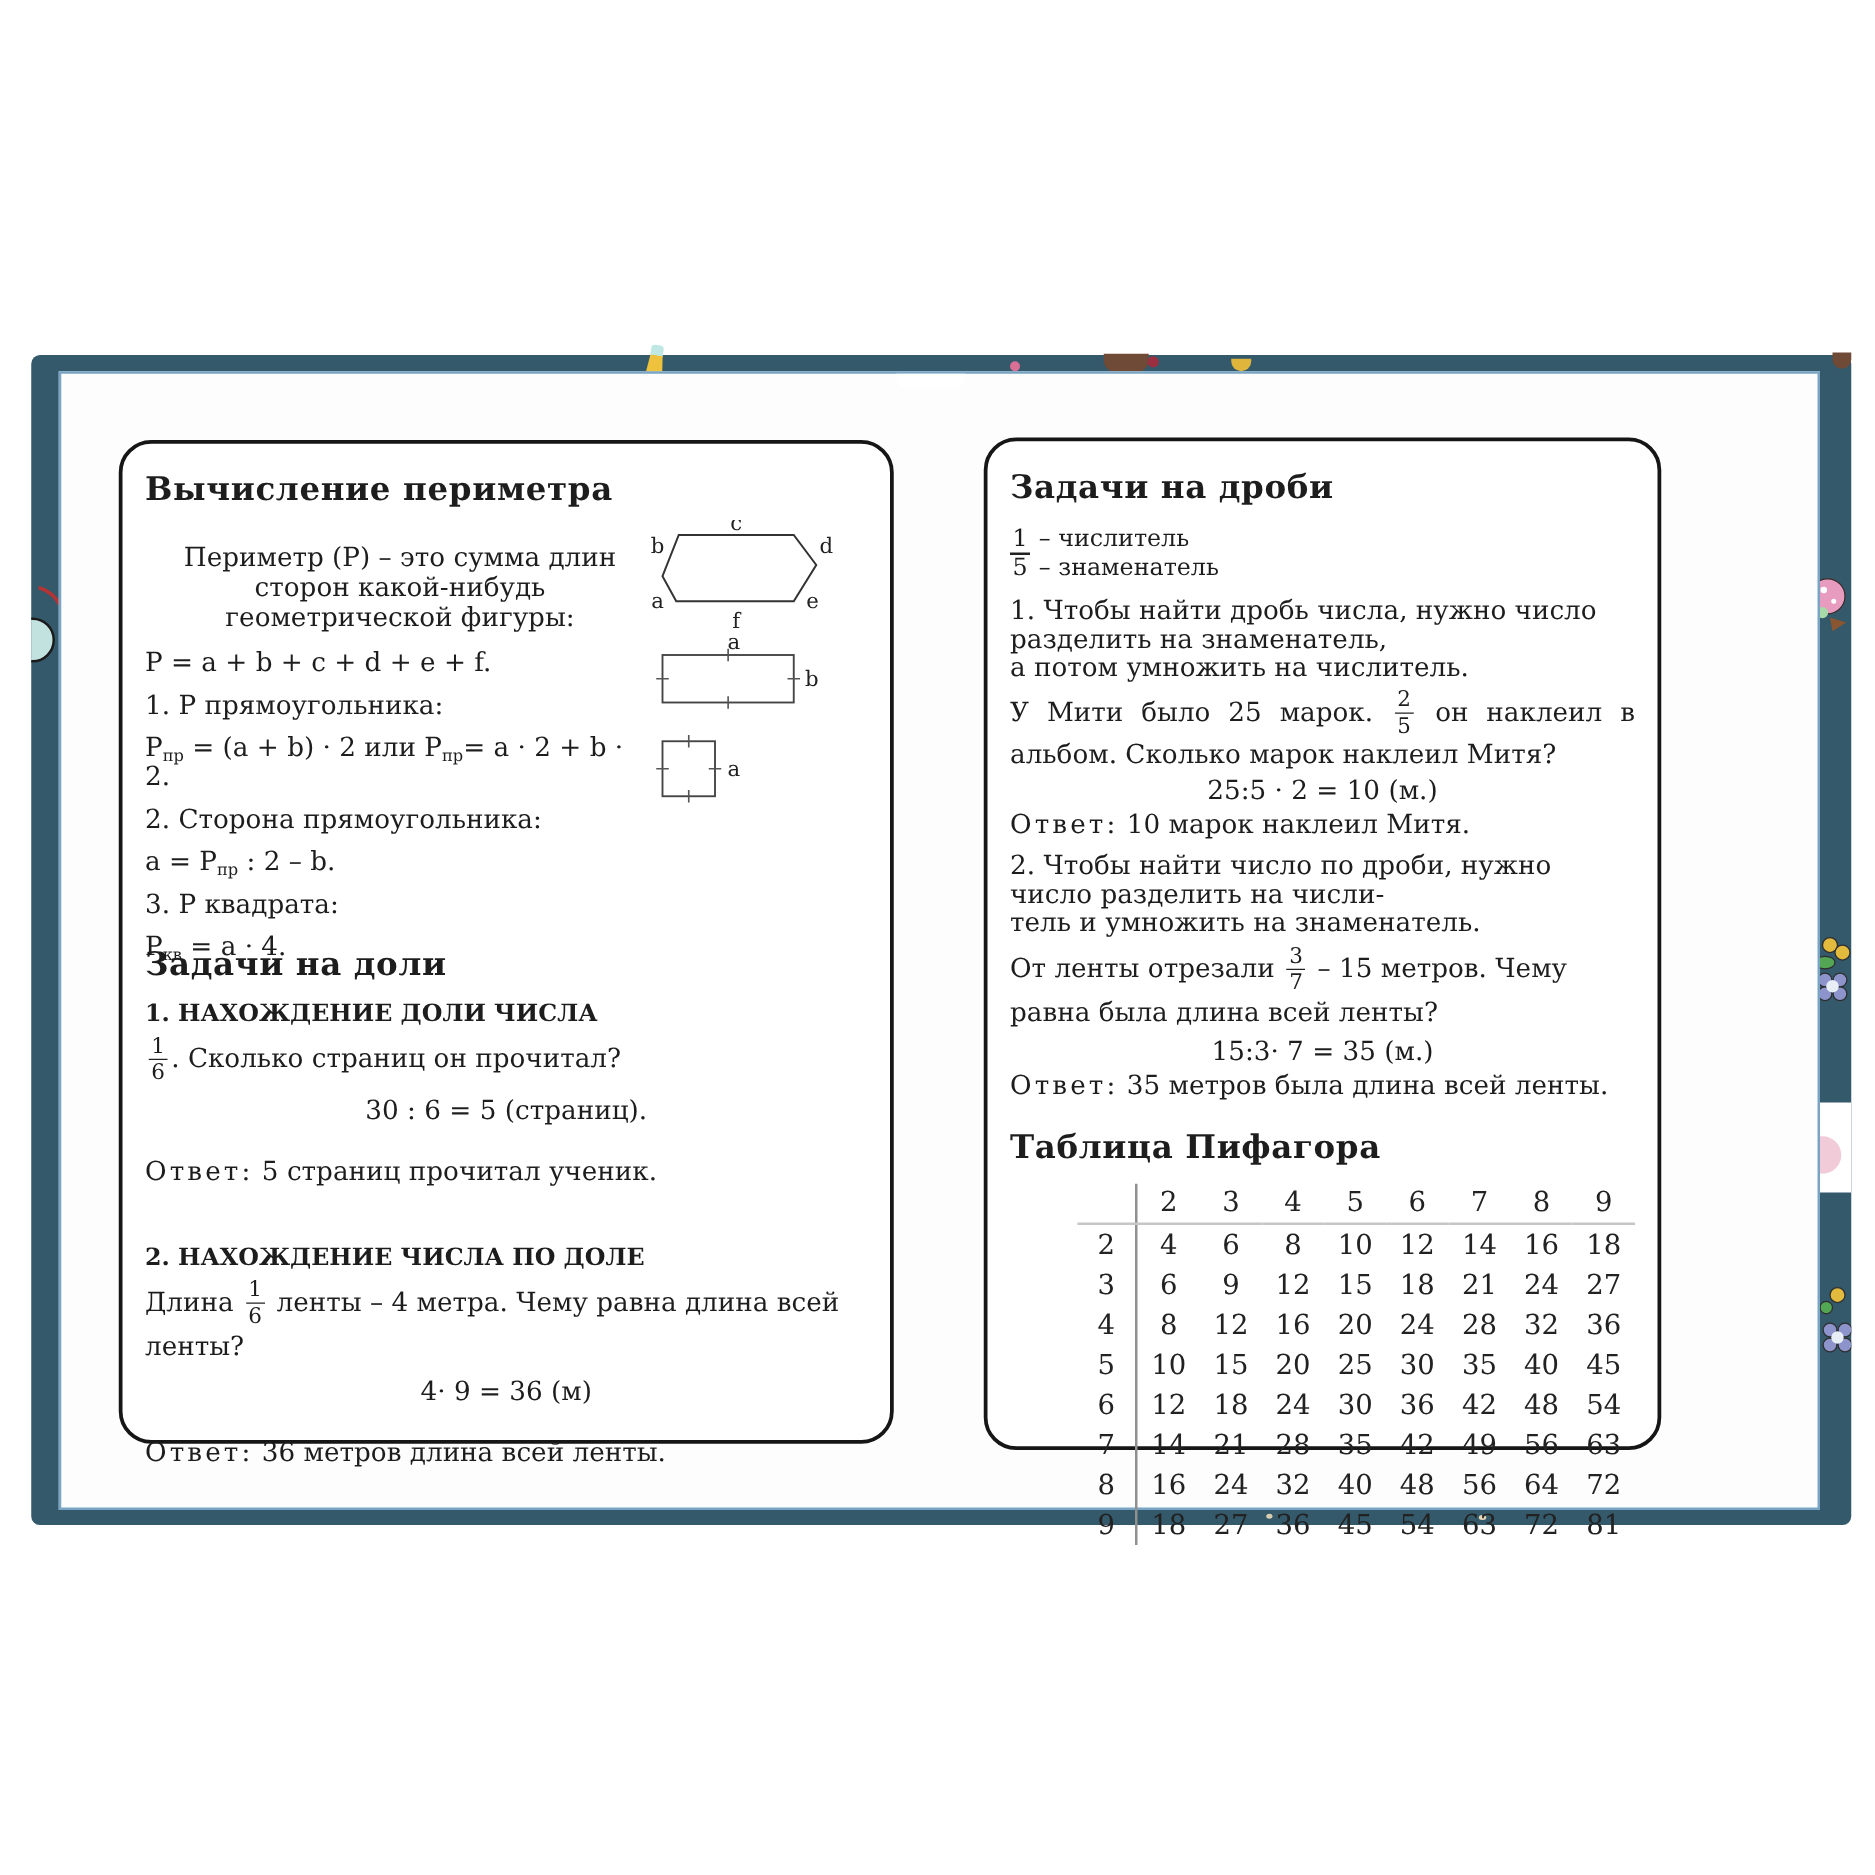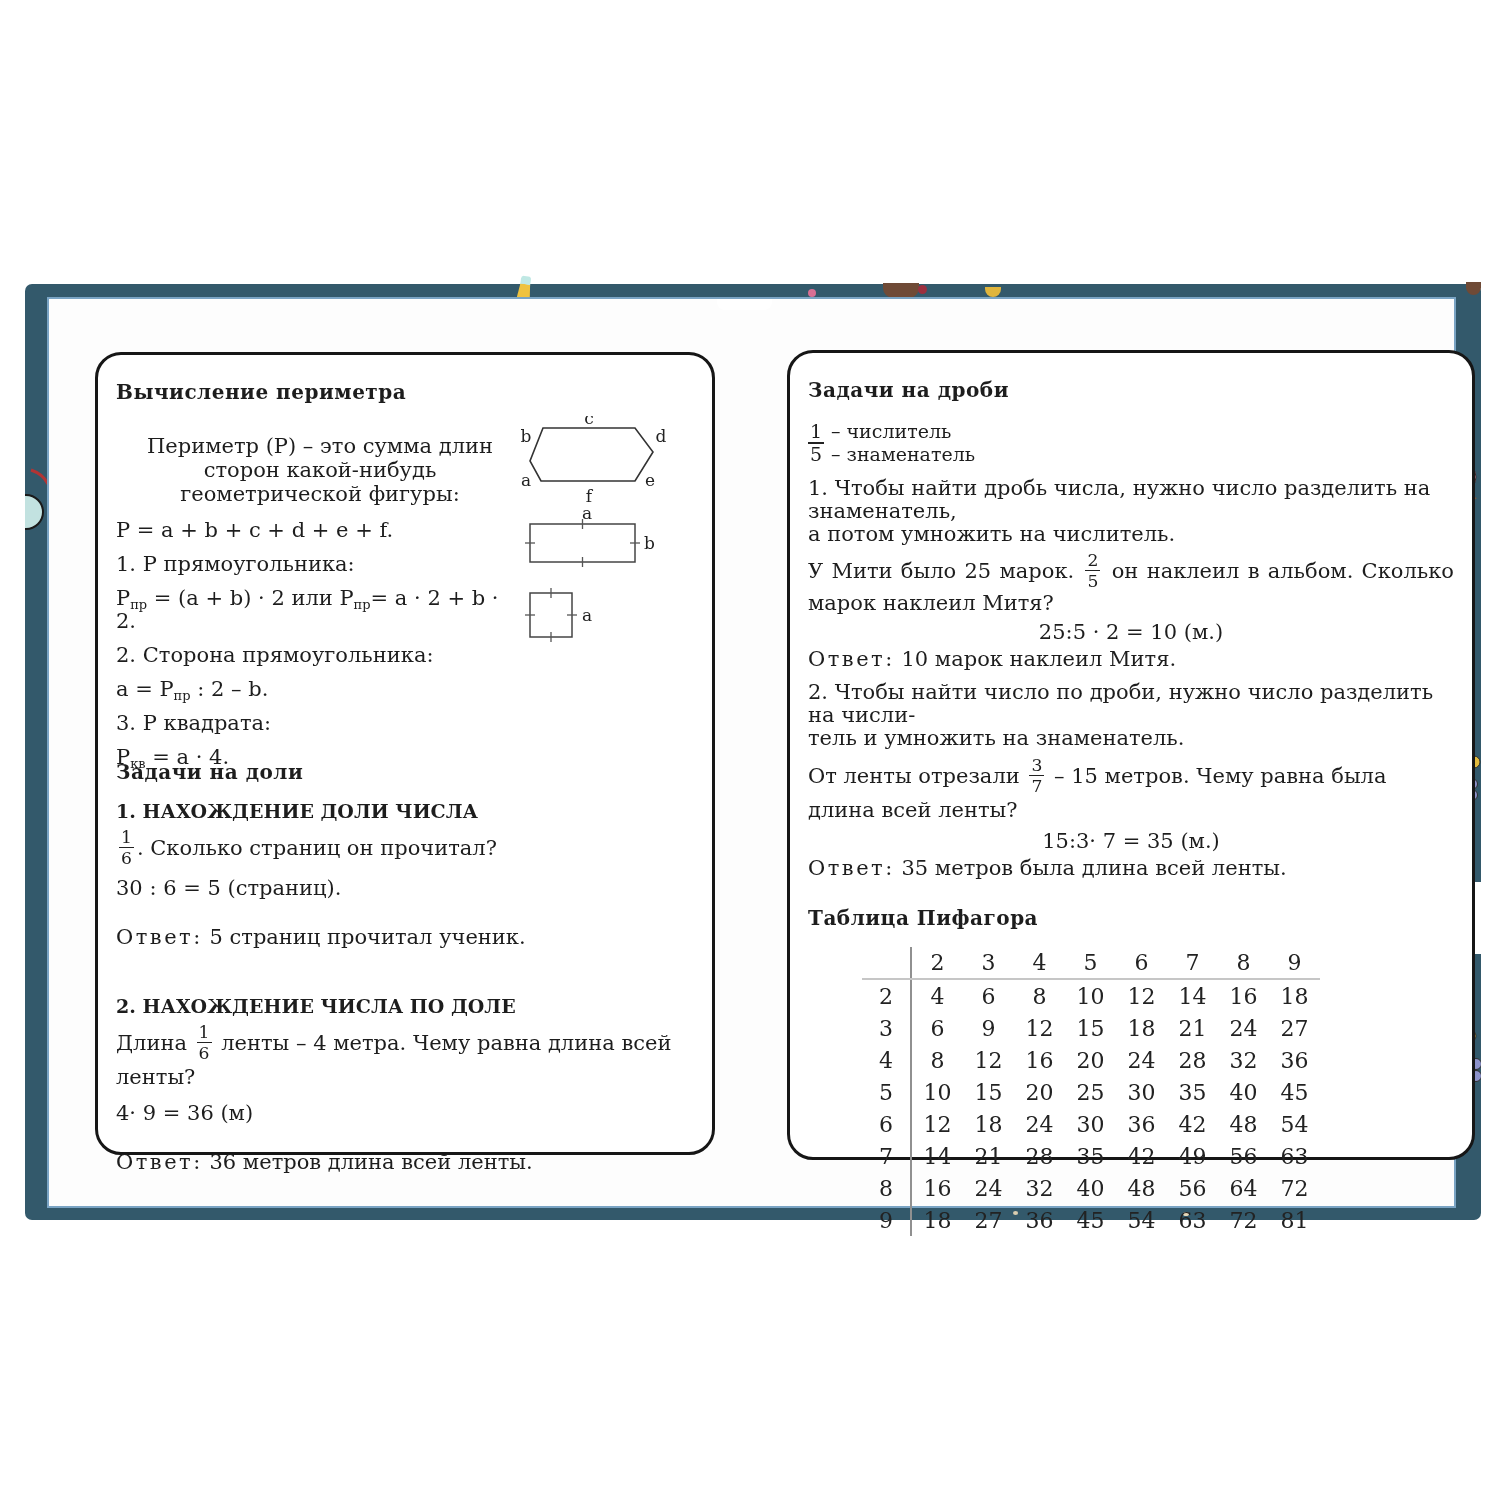--- a/index.html
+++ b/index.html
@@ -35,41 +35,41 @@
   .bspeck2{left:1158px;top:928px;width:6px;height:4px;background:#e8d8b8;border-radius:50%;}
   .left-edge-svg{position:absolute;left:0;top:170px;}
   .right-strip-svg{position:absolute;right:0;top:0;}
 
   
   .mbox{
     position:absolute;background:#ffffff;border:3px solid #161616;border-radius:26px;
     box-sizing:border-box;padding:0 18px;
   }
   #box-left{left:46px;top:53px;width:620px;height:803px;}
-  #box-right{left:738px;top:51px;width:688px;height:810px;}
-
-  h2{font-size:20px;font-weight:bold;margin:21px 0 0 0;line-height:32px;letter-spacing:0.5px;}
+  #box-right{left:738px;top:51px;width:542px;height:810px;}
+
+  h2{font-size:26px;font-weight:bold;margin:21px 0 0 0;line-height:32px;letter-spacing:0.5px;}
   h3{font-size:19px;font-weight:bold;margin:12px 0 0 0;line-height:23px;}
   p{margin:0;font-size:21px;line-height:23px;}
 
   .cols{position:relative;margin-top:26px;height:280px;}
   .text-col{width:408px;}
   .text-col p{margin-bottom:11px;}
   .text-col .intro{line-height:24px;margin-bottom:13px;text-align:center;}
   sub{font-size:13px;vertical-align:-4px;line-height:0;text-align:right;}
 
   .diagrams{position:absolute;top:-18px;left:404px;width:160px;}
   .diagrams svg{display:block;}
   .dg-rect{margin-top:6px;}
   .dg-square{margin-top:13px;}
   .dglabel{font-size:17px;fill:#222;font-family:"DejaVu Serif",serif;}
 
   .sec2{margin-top:42px;}
   .prob{margin-top:5px;line-height:30px;}
-  .eq{margin-top:10px;}
+  .eq{margin-top:10px;text-align:center;}
   .ans{margin-top:26px;}
   .ans .sp{letter-spacing:2.5px;}
   .h3b{margin-top:46px;}
 
   
   .frac{display:inline-block;text-align:center;vertical-align:-0.55em;line-height:1.05;font-size:0.82em;margin:0 3px;}
   .frac .fn{display:block;border-bottom:1.5px solid #222;padding:0 2px 1px;}
   .frac .fd{display:block;padding-top:1px;}
 
   

